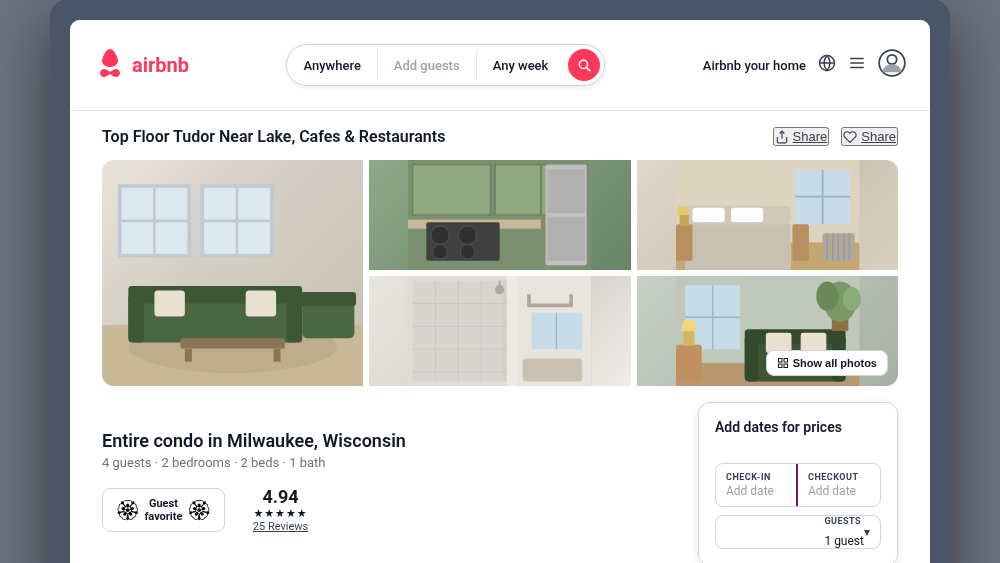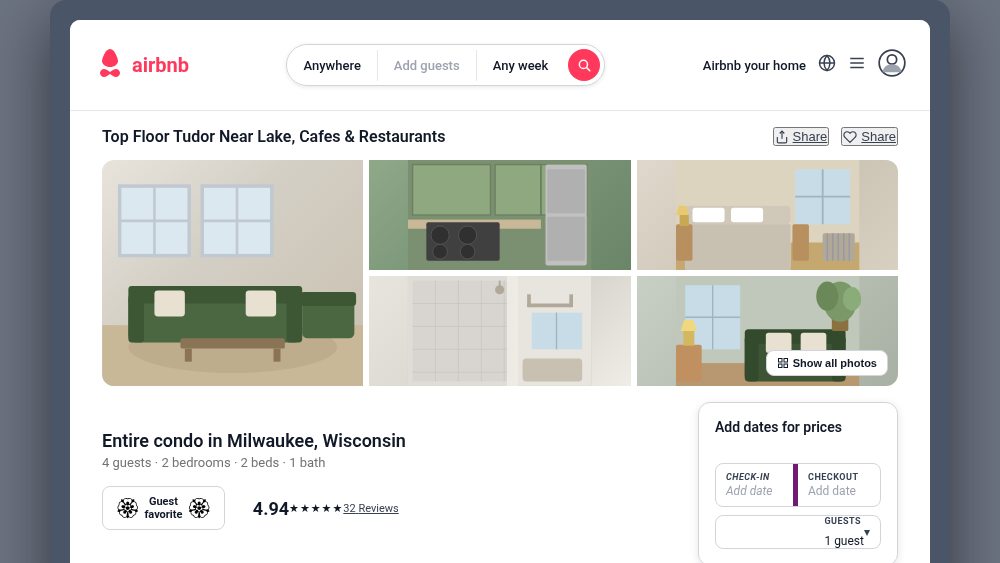--- a/index.html
+++ b/index.html
@@ -248,21 +248,21 @@
       color: #111827;
     }
     .guest-fav-desc {
       font-size: 12px;
       color: #374151;
       max-width: 180px;
       line-height: 1.4;
     }
     .rating-block {
       display: flex;
-      flex-direction: row;
+      flex-direction: column;
       align-items: center;
       margin-left: 16px;
     }
     .rating-number {
       font-size: 18px;
       font-weight: 700;
       color: #111827;
     }
     .stars {
       color: #111827;
@@ -295,22 +295,21 @@
       grid-template-columns: 1fr 1fr;
       border: 1px solid #d1d5db;
       border-radius: 8px;
       overflow: hidden;
       margin-bottom: 8px;
     }
     .date-cell {
       padding: 8px 10px;
     }
     .date-cell:first-child {
-      border-right: 5px solid #701a75;
-      font-style: italic;
+      border-right: 2px solid #701a75;
     }
     .date-label {
       font-size: 9px;
       font-weight: 700;
       color: #374151;
       text-transform: uppercase;
       letter-spacing: 0.5px;
     }
     .date-value {
       font-size: 12px;
@@ -601,21 +600,21 @@
                   <span>Guest</span><br>
                   <span>favorite</span>
                 </div>
               </div>
               <span class="laurel-icon">🏵</span>
             </div>
             <div class="rating-block">
               <span class="rating-number">4.94</span>
               <div class="stars">★★★★★</div>
               <span class="reviews-link">
-                <span>32</span>
+                <span>25</span>
                 <span> </span>
                 <span>Reviews</span>
               </span>
             </div>
           </div>
         </div>
 
         <div class="booking-card">
           <div class="booking-title">Add dates for prices</div>
 

